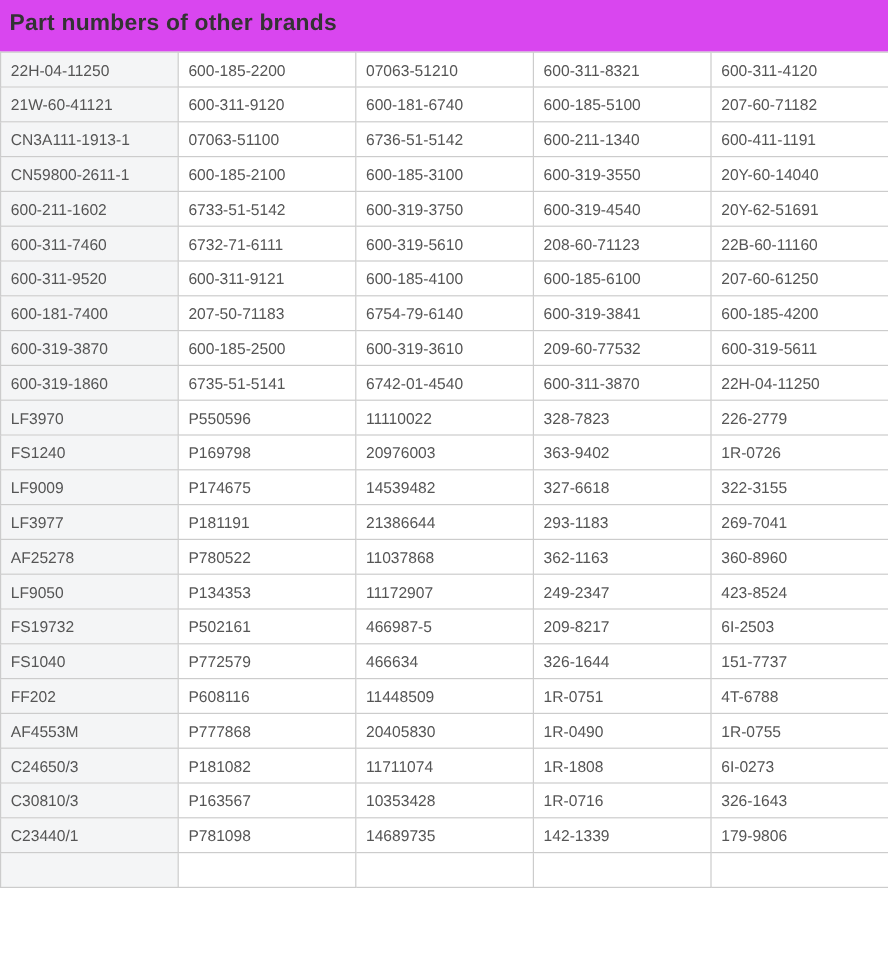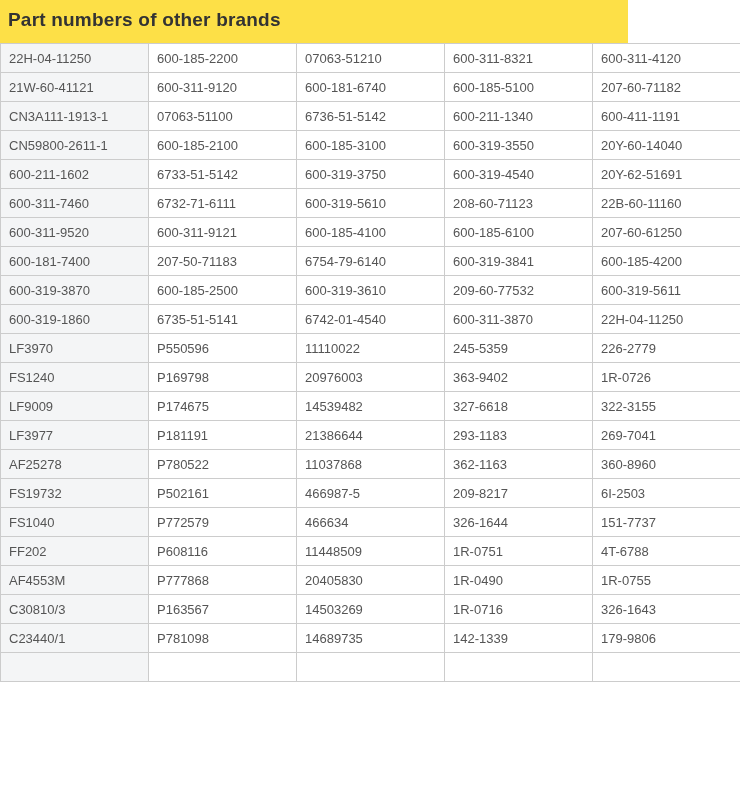--- a/index.html
+++ b/index.html
@@ -8,23 +8,23 @@
     background: #ffffff;
   }
   body {
     width: 740px;
     height: 800px;
     overflow: hidden;
     font-family: "Liberation Sans", sans-serif;
   }
   .page-header {
     box-sizing: border-box;
-    width: 628px;
+    width: 740px;
     height: 43px;
-    background: #fde047;
+    background: #d946ef;
     padding: 8px 8px 0 8px;
   }
   .page-title {
     margin: 0;
     font-size: 19px;
     line-height: 24px;
     font-weight: bold;
     color: #333333;
     letter-spacing: 0.2px;
   }
@@ -136,21 +136,21 @@
     <td>6735-51-5141</td>
     <td>6742-01-4540</td>
     <td>600-311-3870</td>
     <td>22H-04-11250</td>
   </tr>
 
   <tr>
     <td class="col-first">LF3970</td>
     <td>P550596</td>
     <td>11110022</td>
-    <td>245-5359</td>
+    <td>328-7823</td>
     <td>226-2779</td>
   </tr>
 
   <tr>
     <td class="col-first">FS1240</td>
     <td>P169798</td>
     <td>20976003</td>
     <td>363-9402</td>
     <td>1R-0726</td>
   </tr>
@@ -172,20 +172,27 @@
   </tr>
 
   <tr>
     <td class="col-first">AF25278</td>
     <td>P780522</td>
     <td>11037868</td>
     <td>362-1163</td>
     <td>360-8960</td>
   </tr>
 
+  <tr>
+    <td class="col-first">LF9050</td>
+    <td>P134353</td>
+    <td>11172907</td>
+    <td>249-2347</td>
+    <td>423-8524</td>
+  </tr>
 
   <tr>
     <td class="col-first">FS19732</td>
     <td>P502161</td>
     <td>466987-5</td>
     <td>209-8217</td>
     <td>6I-2503</td>
   </tr>
 
   <tr>
@@ -208,25 +215,32 @@
   </tr>
 
   <tr>
     <td class="col-first">AF4553M</td>
     <td>P777868</td>
     <td>20405830</td>
     <td>1R-0490</td>
     <td>1R-0755</td>
   </tr>
 
+  <tr>
+    <td class="col-first">C24650/3</td>
+    <td>P181082</td>
+    <td>11711074</td>
+    <td>1R-1808</td>
+    <td>6I-0273</td>
+  </tr>
 
   <tr>
     <td class="col-first">C30810/3</td>
     <td>P163567</td>
-    <td>14503269</td>
+    <td>10353428</td>
     <td>1R-0716</td>
     <td>326-1643</td>
   </tr>
 
   <tr>
     <td class="col-first">C23440/1</td>
     <td>P781098</td>
     <td>14689735</td>
     <td>142-1339</td>
     <td>179-9806</td>

